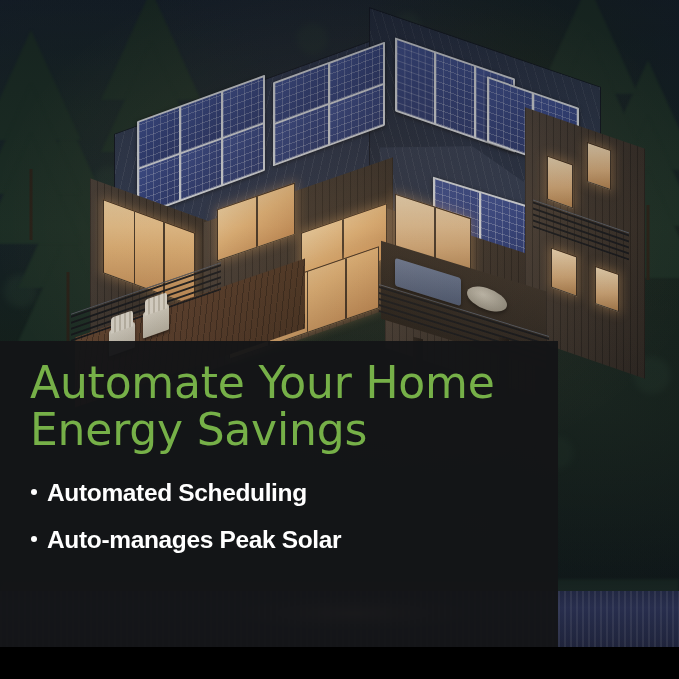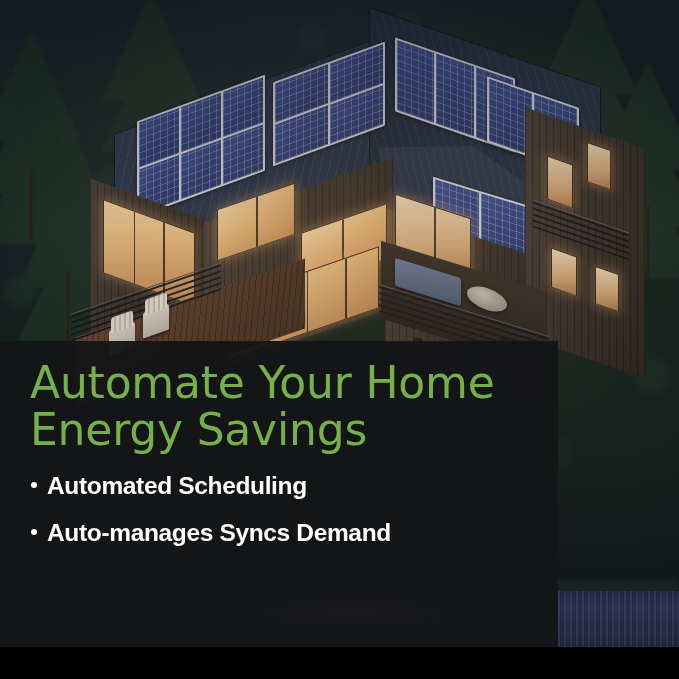--- a/index.html
+++ b/index.html
@@ -241,21 +241,21 @@
   .headline{
     color:#76b048;
     font-size:44px;
     line-height:1.07;
     font-weight:400;
     letter-spacing:-0.2px;
     white-space:pre-line;
     font-family:"DejaVu Sans", sans-serif;
   }
 
-  .bullets{ list-style:none; margin-top:19px; }
+  .bullets{ list-style:none; margin-top:26px; }
   .bullets li{
     position:relative;
     padding-left:17px;
     color:#ffffff;
     font-size:24.5px;
     line-height:1.16;
     font-weight:700;
     letter-spacing:-0.35px;
     margin-bottom:18px;
     font-family:"Liberation Sans", sans-serif;
@@ -395,19 +395,19 @@
       <h1 class="headline">Automate Your Home
 Energy Savings</h1>
 
       <ul class="bullets">
         <li>
           <span class="dot"></span>
           <span>Automated Scheduling</span>
         </li>
         <li>
           <span class="dot"></span>
-          <span>Auto-manages Syncs Demand</span>
+          <span>Auto-manages Peak Solar</span>
         </li>
       </ul>
     </div>
   </div>
 
 </div>
 
 </body></html>

